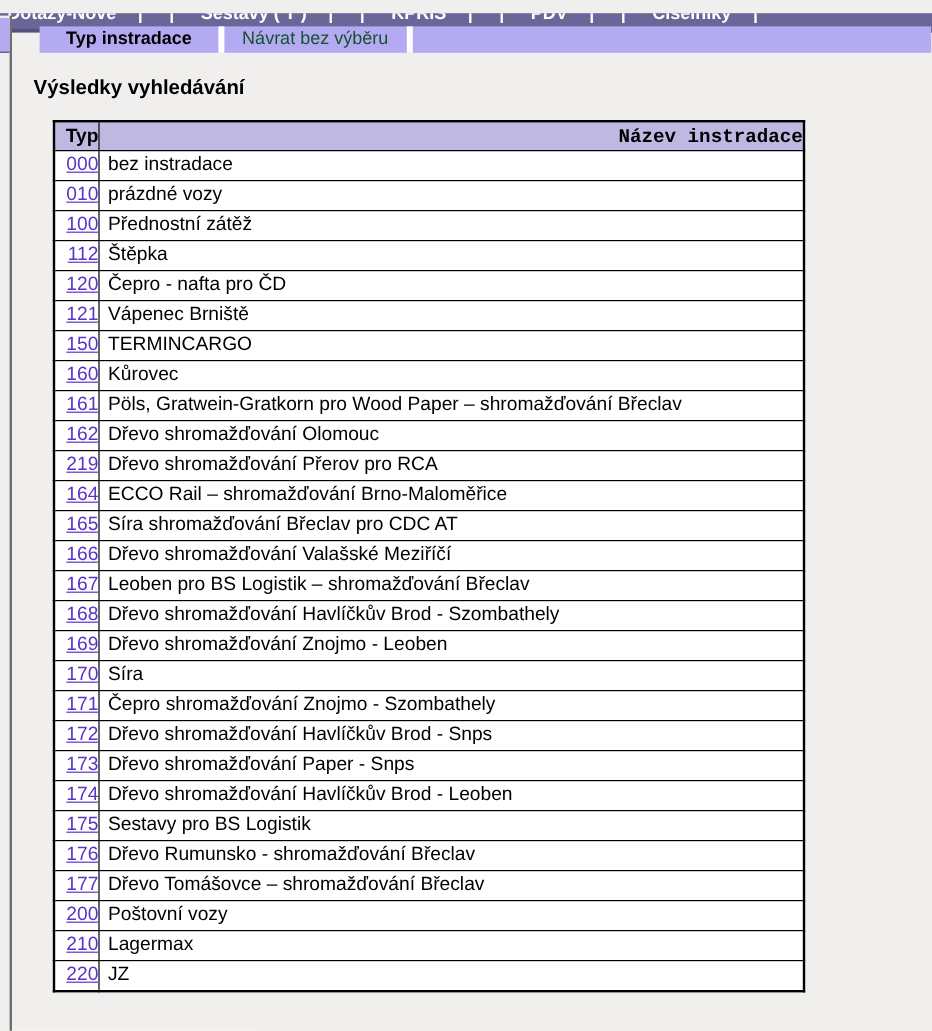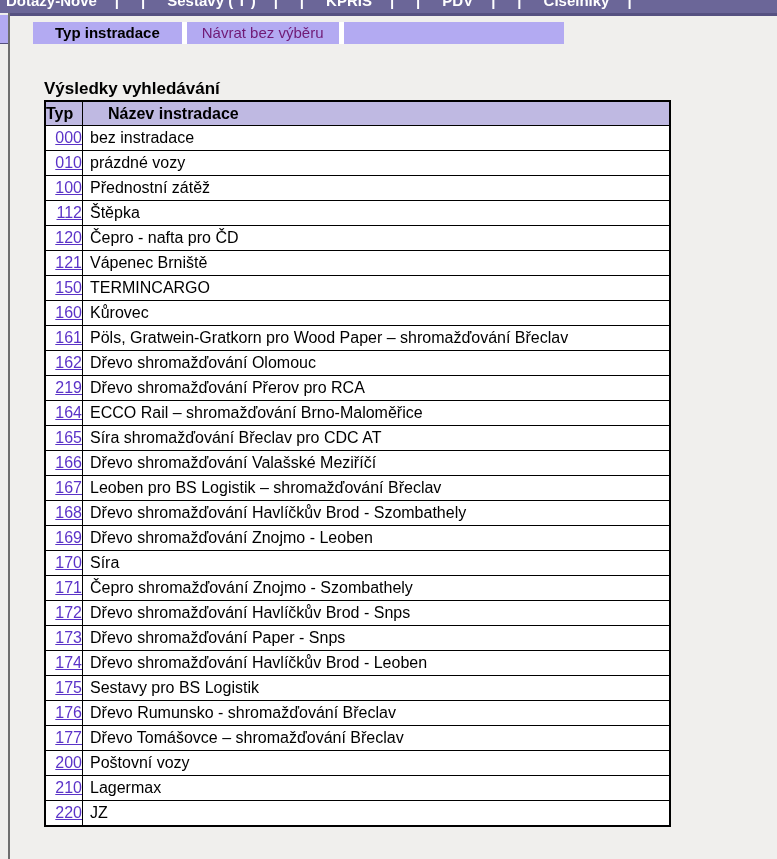--- a/index.html
+++ b/index.html
@@ -4,21 +4,21 @@
 <style>
   html,body{margin:0;padding:0;}
   body{
     width:777px;height:859px;position:relative;overflow:hidden;
     background:#f0efed;
     font-family:"Liberation Sans", sans-serif;
   }
 
   
   .navbar{
-    position:absolute;left:0;top:0;width:777px;height:13px;
+    position:absolute;left:0;top:11px;width:777px;height:13px;
     background:#6b6698;border-bottom:3px solid #565181;
     overflow:hidden;white-space:nowrap;
   }
   .nav-inner{
     position:absolute;left:6px;top:-9px;
     display:flex;align-items:center;
     color:#ffffff;font-weight:bold;font-size:15px;line-height:20px;
   }
   .nav-item{margin-right:18px;cursor:pointer;}
   .nav-pipe{color:#ffffff;font-weight:bold;margin-right:22px;}
@@ -28,45 +28,45 @@
     position:absolute;left:0;top:13px;width:10px;height:846px;
     background:#efeeec;border-right:2px solid #6e6e6e;box-sizing:border-box;
   }
   .sliver-bar{
     position:absolute;left:0;top:2px;width:8px;height:28px;
     background:#b3aaf2;border-bottom:1px solid #55517f;
   }
 
   
   .subnav{
-    position:absolute;left:33px;top:22px;width:531px;height:22px;
+    position:absolute;left:33px;top:22px;width:743px;height:22px;
     background:#b3aaf2;display:flex;align-items:stretch;
     font-size:15px;line-height:22px;white-space:nowrap;
   }
-  .subnav-item{padding:0 15px;color:#701a75;cursor:pointer;}
+  .subnav-item{padding:0 15px;color:#14532d;cursor:pointer;}
   .subnav-item.active{font-weight:bold;color:#000;padding:0 22px 0 22px;}
   .subnav-divider{width:5px;background:#ffffff;}
 
   
   .results-heading{
     position:absolute;left:28px;top:63px;
-    font-size:17px;font-weight:bold;color:#000;margin:16px;
+    font-size:17px;font-weight:bold;color:#000;margin:0;
   }
 
   
   table.results{
     position:absolute;left:44px;top:100px;width:627px;
     border-collapse:collapse;background:#ffffff;
     font-size:16px;color:#000;table-layout:fixed;
   }
   table.results, table.results th, table.results td{border:1px solid #000;}
   table.results{border:2px solid #000;}
   th{background:#bfb9e2;font-weight:bold;height:23px;padding:0;}
-  th.col-typ{width:36px;text-align:left;}
-  th.col-name{text-align:left;padding-left:25px;}
+  th.col-typ{width:36px;text-align:right;}
+  th.col-name{text-align:right;padding-left:25px;font-family:Liberation Mono, monospace;}
   td{height:24px;padding:0;overflow:hidden;white-space:nowrap;}
   td.cell-typ{text-align:right;}
   td.cell-name{padding-left:7px;}
   a.typ-link{color:#5b33c8;text-decoration:underline;cursor:pointer;}
 </style>
 </head>
 <body>
 
 <div class="navbar">
   <div class="nav-inner">

